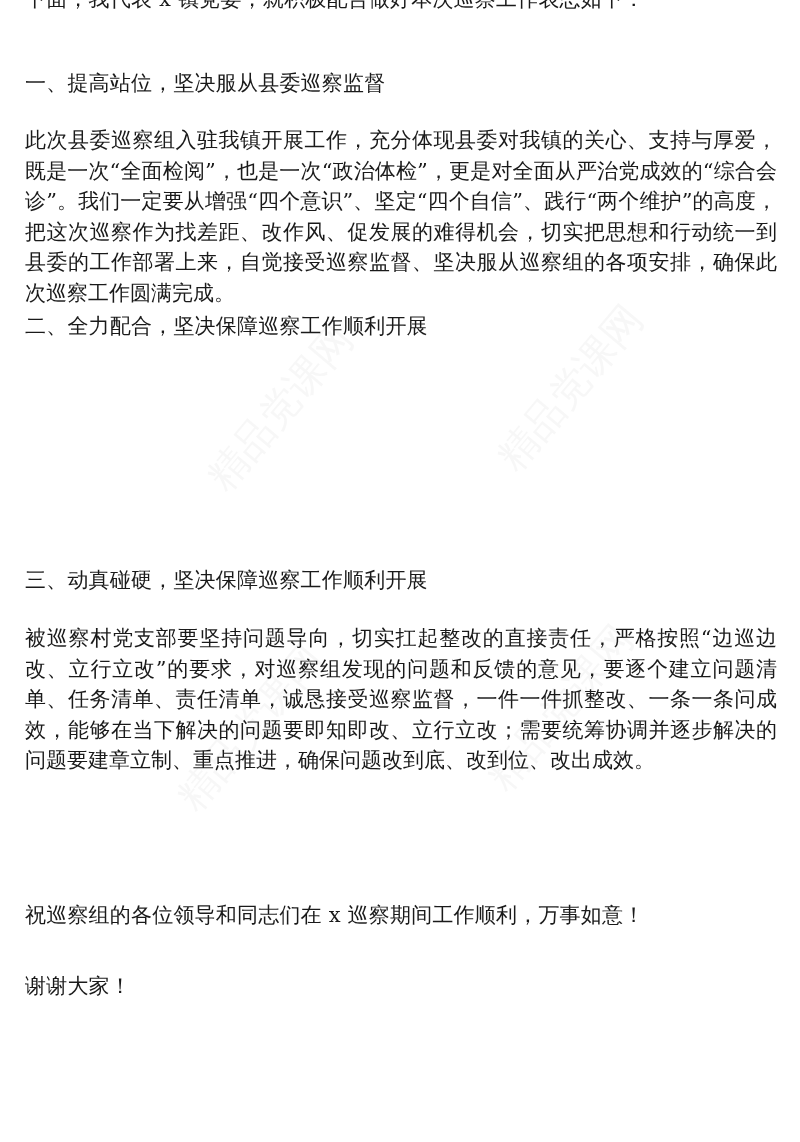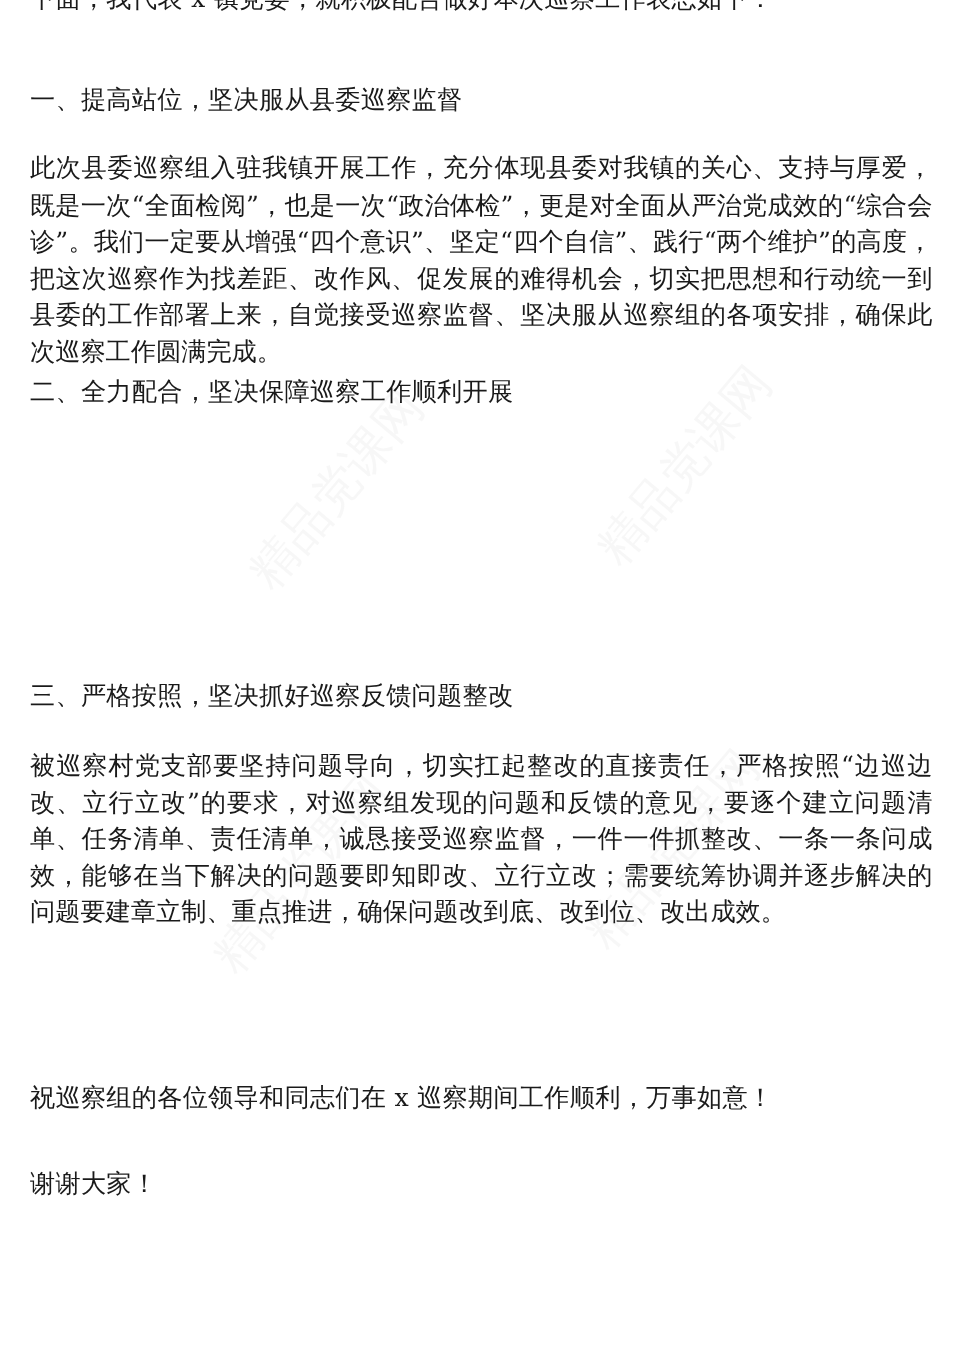--- a/index.html
+++ b/index.html
@@ -65,21 +65,21 @@
   <div class="watermark" style="left:150px; top:700px;">精品党课网</div>
   <div class="watermark" style="left:460px; top:680px;">精品党课网</div>
 
   <div class="line" style="top:-16px;">下面，我代表 x 镇党委，就积极配合做好本次巡察工作表态如下：</div>
 
   <div class="line heading" style="top:68px;">一、提高站位，坚决服从县委巡察监督</div>
   <div class="para" style="top:125px;">此次县委巡察组入驻我镇开展工作，充分体现县委对我镇的关心、支持与厚爱，既是一次“全面检阅”，也是一次“政治体检”，更是对全面从严治党成效的“综合会诊”。我们一定要从增强“四个意识”、坚定“四个自信”、践行“两个维护”的高度，把这次巡察作为找差距、改作风、促发展的难得机会，切实把思想和行动统一到县委的工作部署上来，自觉接受巡察监督、坚决服从巡察组的各项安排，确保此次巡察工作圆满完成。</div>
 
   <div class="line heading" style="top:311px;">二、全力配合，坚决保障巡察工作顺利开展</div>
 
-  <div class="line heading" style="top:565px;">三、严格按照，坚决抓好巡察反馈问题整改</div>
+  <div class="line heading" style="top:565px;">三、动真碰硬，坚决保障巡察工作顺利开展</div>
   <div class="para" style="top:623px;">被巡察村党支部要坚持问题导向，切实扛起整改的直接责任，严格按照“边巡边改、立行立改”的要求，对巡察组发现的问题和反馈的意见，要逐个建立问题清单、任务清单、责任清单，诚恳接受巡察监督，一件一件抓整改、一条一条问成效，能够在当下解决的问题要即知即改、立行立改；需要统筹协调并逐步解决的问题要建章立制、重点推进，确保问题改到底、改到位、改出成效。</div>
 
 
   <div class="line" style="top:868px;margin-top:32px;">祝巡察组的各位领导和同志们在 x 巡察期间工作顺利，万事如意！</div>
 
   <div class="line heading" style="top:971px;">谢谢大家！</div>
 
 </div>
 
 </body></html>

